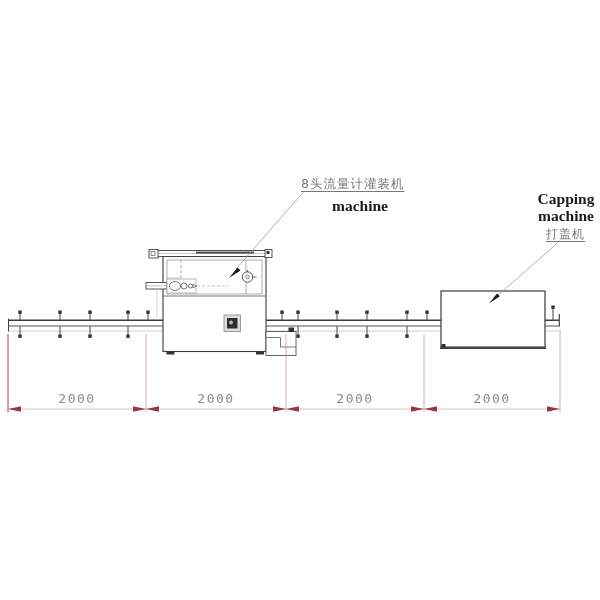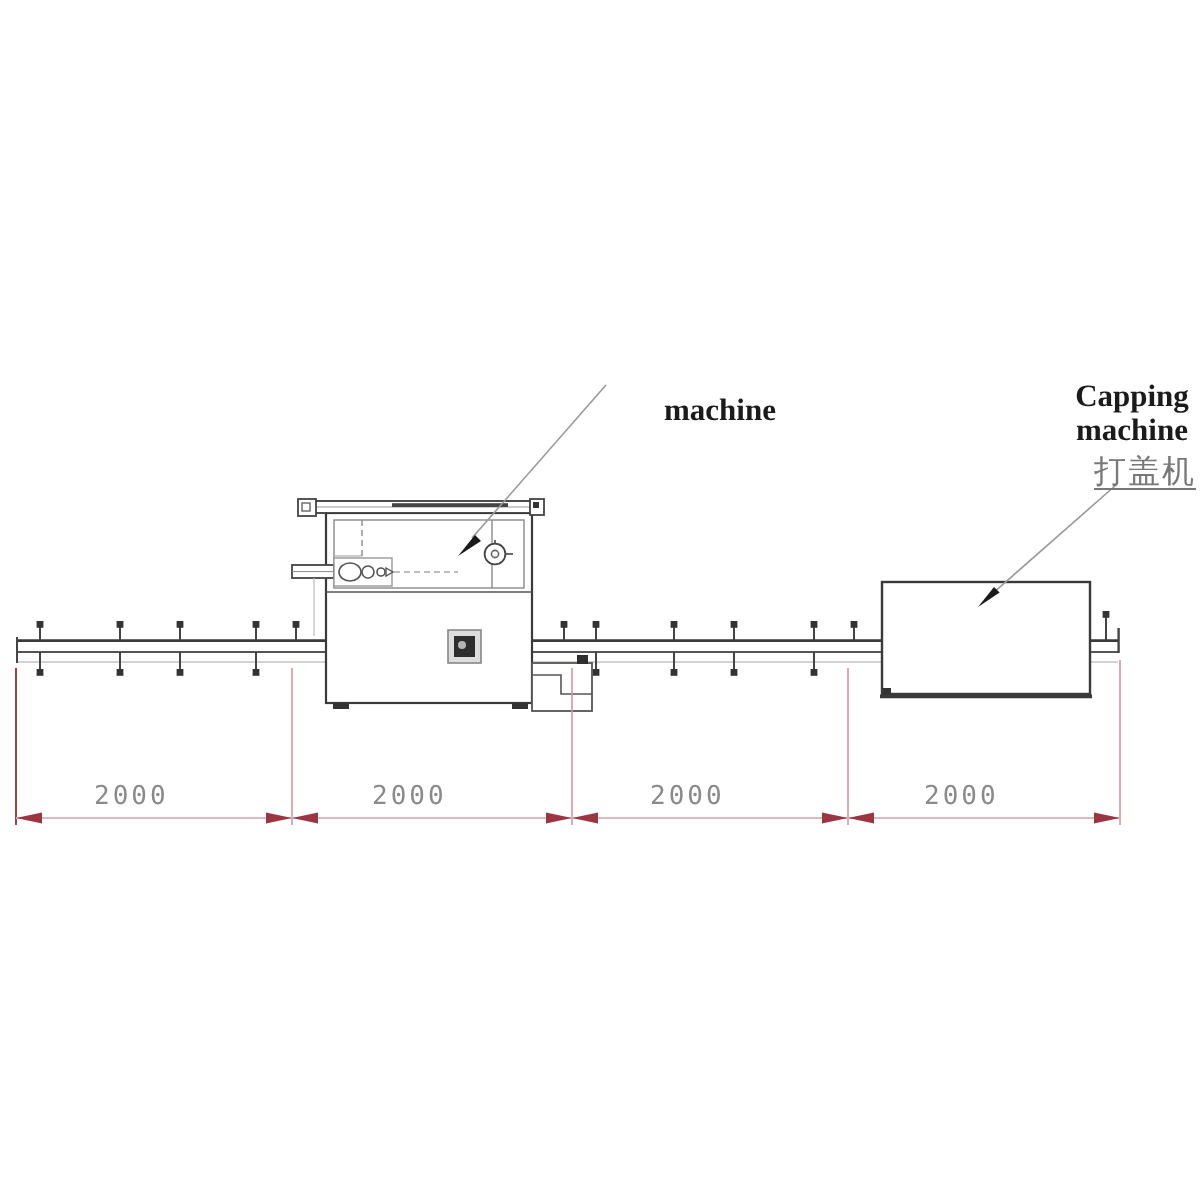--- a/index.html
+++ b/index.html
@@ -1,20 +1,20 @@
 <!DOCTYPE html>
 <html><head>
 <meta charset="utf-8">
 <style>
   html,body{margin:0;padding:0;background:#ffffff;}
   #canvas{position:relative;width:600px;height:600px;background:#ffffff;overflow:hidden;
           font-family:"Liberation Sans",sans-serif;}
   #linework{position:absolute;left:0;top:0;}
   .lbl{position:absolute;white-space:nowrap;}
-  .dim-label{width:60px;text-align:left;font-family:"DejaVu Sans Mono",monospace;
+  .dim-label{width:60px;text-align:center;font-family:"DejaVu Sans Mono",monospace;
              font-size:13px;color:#8a8a8a;letter-spacing:1.5px;}
   .cn{font-family:"DejaVu Sans",sans-serif;font-size:12.5px;color:#787878;
       text-decoration:underline;text-underline-offset:3px;letter-spacing:1px;}
   .en{font-family:"Liberation Serif",serif;font-size:15.5px;font-weight:600;color:#1b1b1b;
       line-height:1.12;text-align:center;}
   .en-block{position:absolute;}
 </style>
 </head>
 <body>
 
@@ -159,30 +159,31 @@
       <polygon points="146,409 133,406.3 133,411.7"></polygon>
       <polygon points="146,409 159,406.3 159,411.7"></polygon>
       <polygon points="286,409 273,406.3 273,411.7"></polygon>
       <polygon points="286,409 299,406.3 299,411.7"></polygon>
       <polygon points="424,409 411,406.3 411,411.7"></polygon>
       <polygon points="424,409 437,406.3 437,411.7"></polygon>
       <polygon points="560,409 547,406.3 547,411.7"></polygon>
     </g>
   </svg>
 
+  <div class="lbl cn" style="left:301px;top:176px;">8头流量计灌装机</div>
 
   <div class="en-block" style="left:298px;top:197px;width:124px;">
     <div class="en">machine</div>
   </div>
 
   <div class="en-block" style="left:534px;top:190px;width:64px;">
     <div class="en">Capping</div>
     <div class="en">machine</div>
   </div>
 
-  <div class="lbl cn" style="left:546px;top:226px;width:52px;text-align:right;font-size:16px;">打盖机</div>
+  <div class="lbl cn" style="left:546px;top:226px;width:52px;text-align:left;font-size:12px;">打盖机</div>
 
   <div class="lbl dim-label" style="left:47px;top:391px;">2000</div>
   <div class="lbl dim-label" style="left:186px;top:391px;">2000</div>
   <div class="lbl dim-label" style="left:325px;top:391px;">2000</div>
   <div class="lbl dim-label" style="left:462px;top:391px;">2000</div>
 
 </div>
 
 </body></html>

